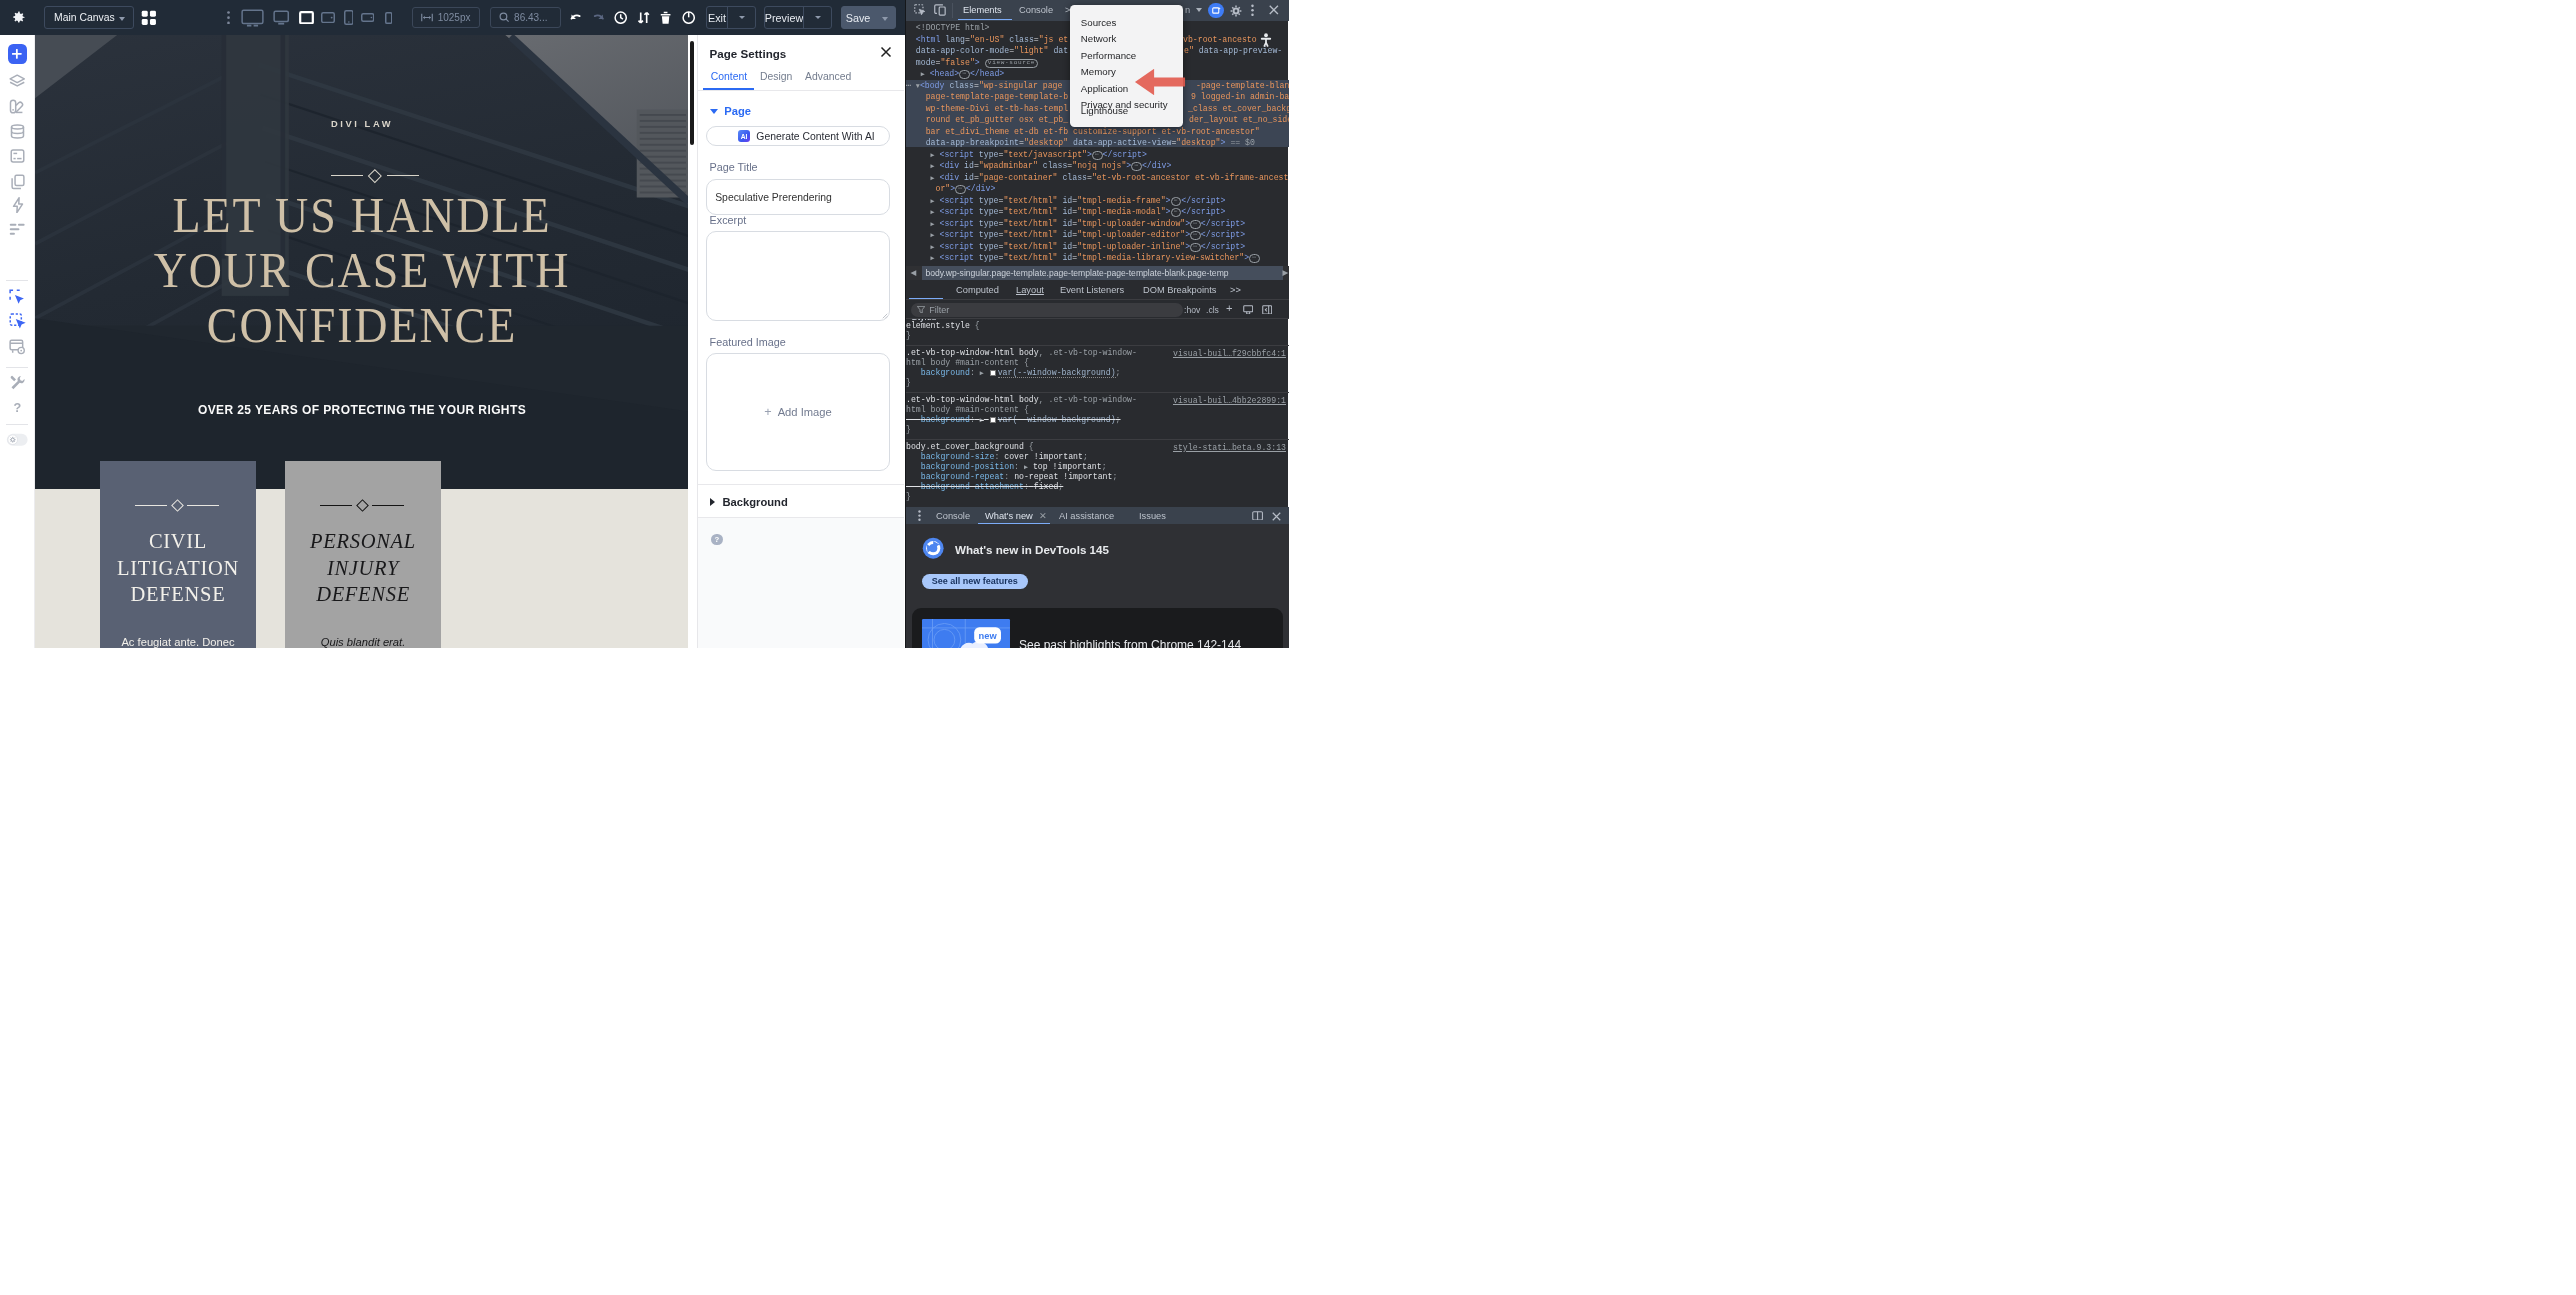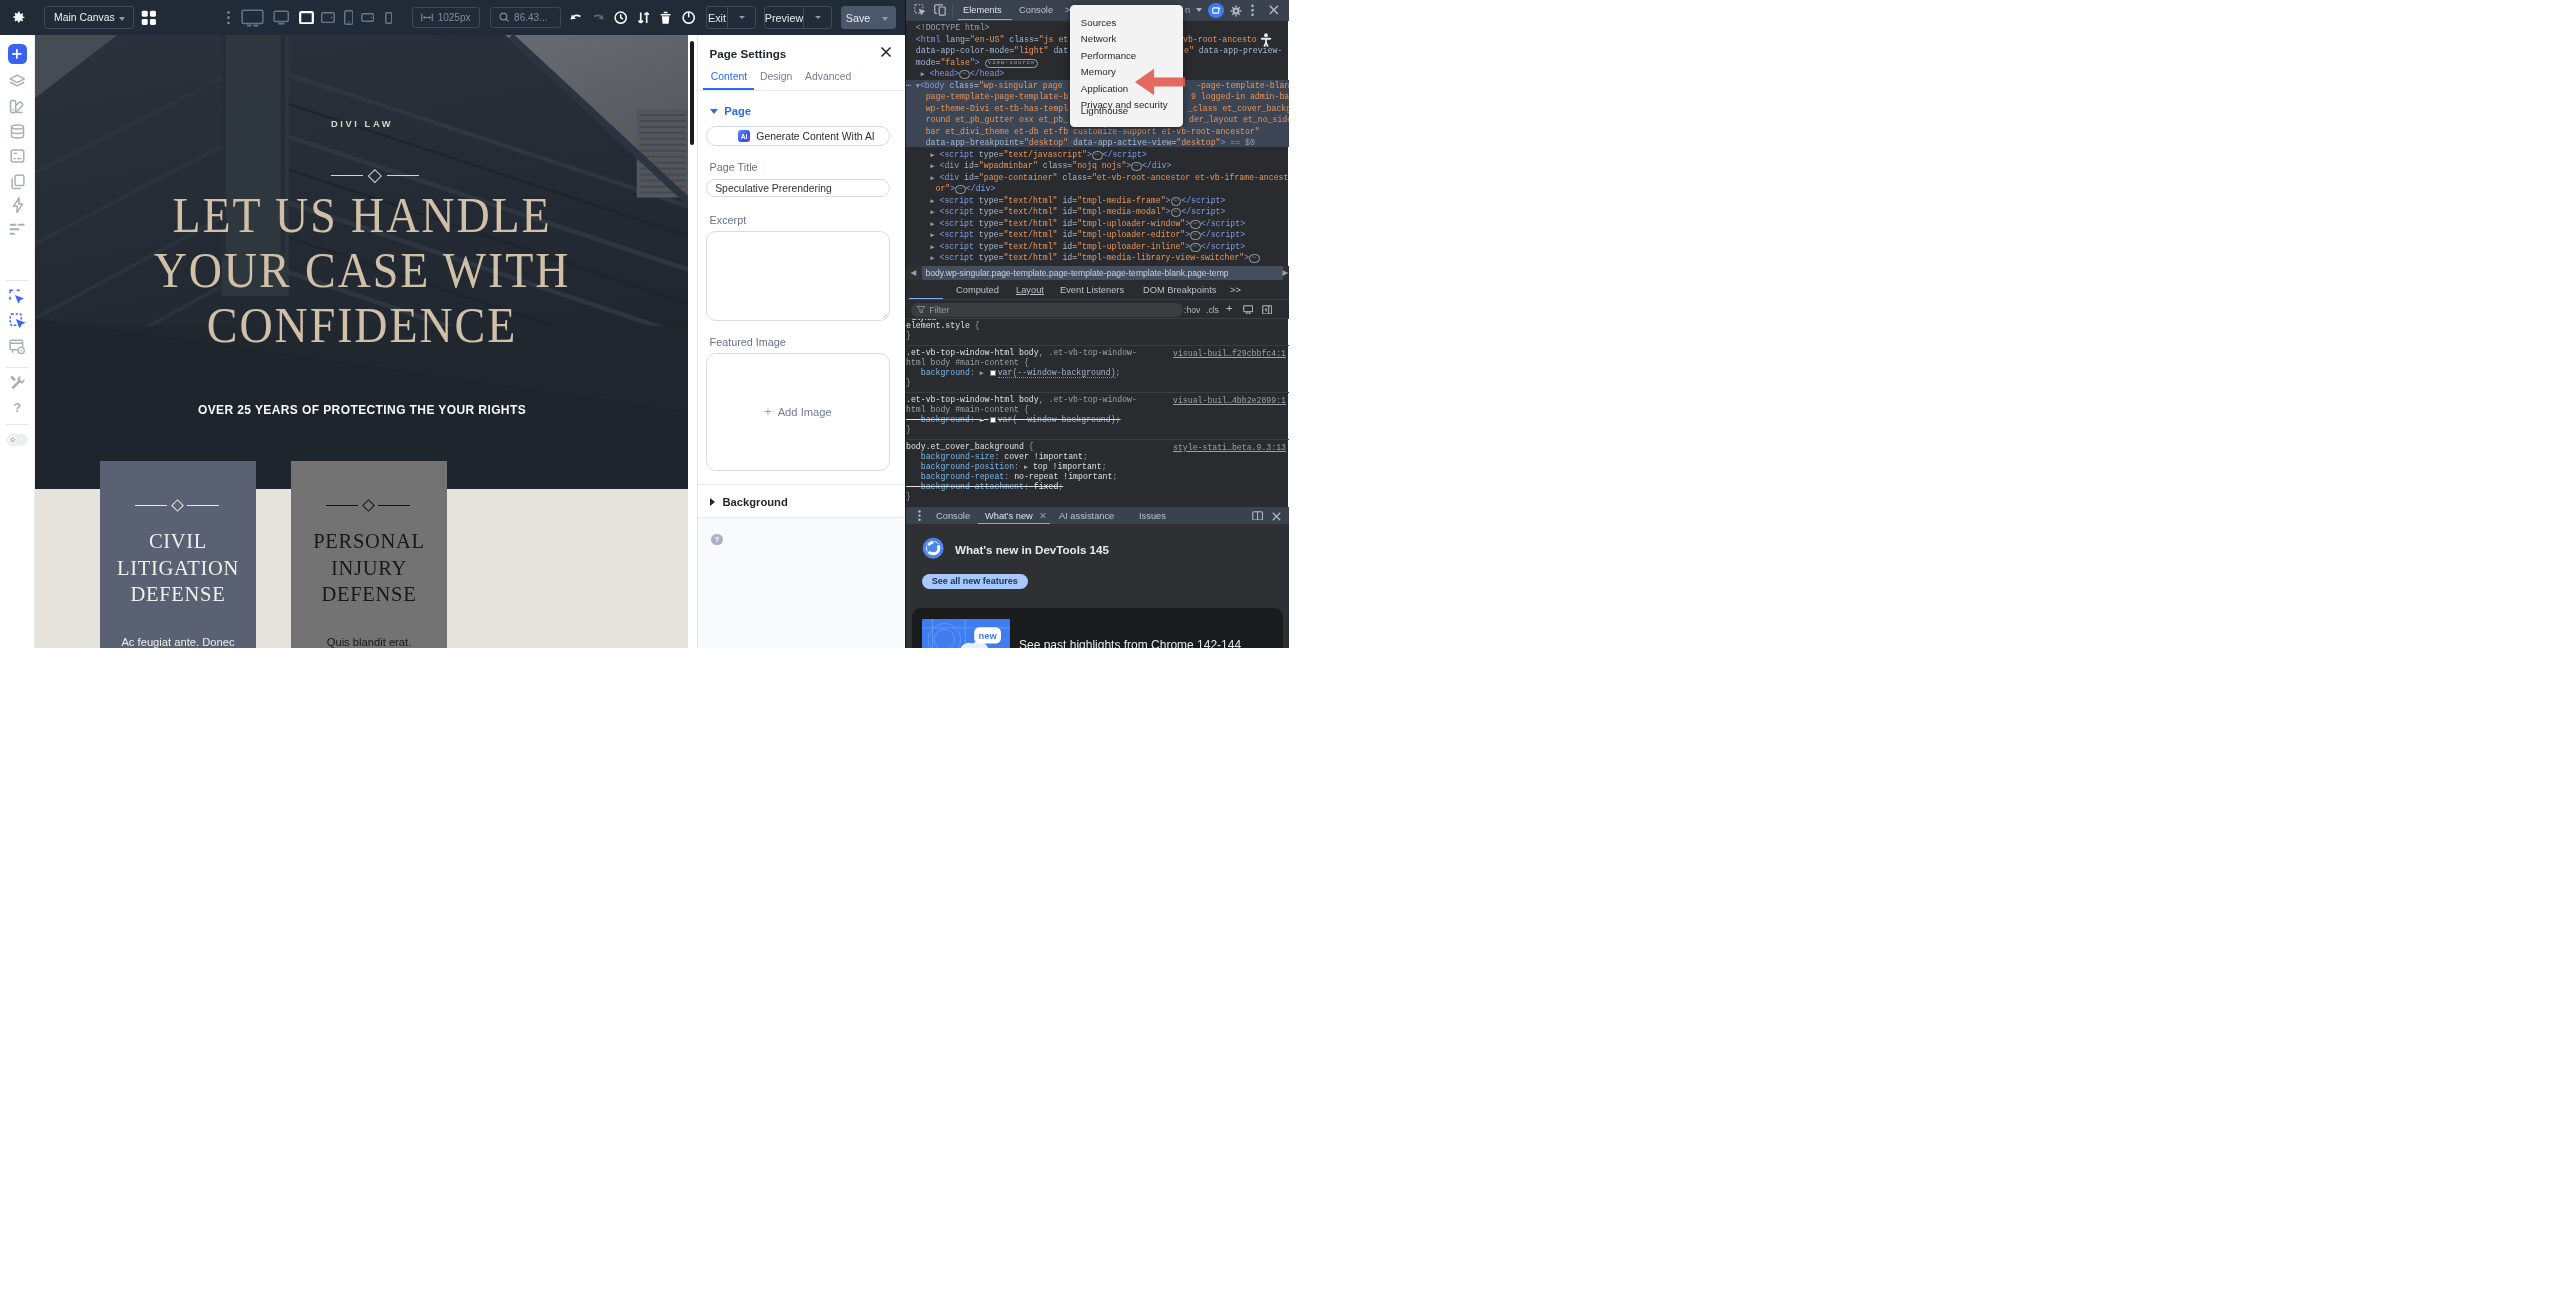--- a/index.html
+++ b/index.html
@@ -47,21 +47,21 @@
 #panel { position:absolute; left:697px; top:35px; width:207px; height:613px; background:#fff; border-left:0.7px solid #e7e7ea; }
 #panel .title { position:absolute; left:11.6px; top:11.6px; font-size:11.6px; font-weight:bold; color:#23262e; }
 #panel .x { position:absolute; right:12px; top:11.2px; width:12px; height:12px; }
 .ptab { position:absolute; top:36px; font-size:10.4px; color:#747d8e; }
 #ptabline { position:absolute; left:0; right:0; top:55px; border-top:0.7px solid #e8e8eb; }
 #ptabu { position:absolute; left:4.5px; top:53px; width:51px; border-top:2.2px solid #2b6af3; }
 .plabel { color:#68718a; font-size:10.8px; position:absolute; left:11.6px; }
 .pinput { position:absolute; left:8px; width:184px; border:0.7px solid #d8dce2; border-radius:10px; background:#fff; }
 #pgen { top:91px; height:20px; display:flex; align-items:center; justify-content:center; gap:6px; font-size:10.4px; color:#2a2d35; padding-left:16.4px; }
 #pgen .ai { width:12.7px; height:12.7px; border-radius:3px; background:linear-gradient(135deg,#5a8cf8,#3a57ee 60%,#6f3df0); color:#fff; font-size:6.7px; font-weight:bold; display:flex; align-items:center; justify-content:center; }
-#ptitleInput { top:144px; height:18px; font-size:10.4px; color:#333; display:flex; align-items:center; padding-left:8.2px; }
+#ptitleInput { top:144px; height:36px; font-size:10.4px; color:#333; display:flex; align-items:center; padding-left:8.2px; }
 #pexcerpt { top:196px; height:90px; }
 #pfeat { top:318px; height:118px; display:flex; align-items:center; justify-content:center; color:#727b90; font-size:11.2px; }
 #pbgrow { position:absolute; left:0; right:0; top:449px; height:34px; border-top:0.7px solid #e8e8eb; border-bottom:0.7px solid #e8e8eb; }
 #phelp { position:absolute; left:13.4px; top:499px; width:11.2px; height:11.2px; border-radius:50%; background:#a9b2c4; color:#fff; font-size:7.8px; font-weight:bold; text-align:center; line-height:11.2px; }
 
 
 #devtools { position:absolute; left:905px; top:0; width:383px; height:648px; background:#292b2f; border-left:0.7px solid #15171a; }
 #dtbar { position:absolute; left:0; top:0; width:383px; height:20.5px; background:#3a424d; }
 .dttab { position:absolute; top:0; height:20.5px; display:flex; align-items:center; font-size:9.3px; color:#bdc3cc; }
 #dtree { position:absolute; left:0; top:20.5px; width:383px; height:246px; overflow:hidden; font-family:"Liberation Mono", monospace; font-size:8.2px; color:#dfe1e5; }
@@ -431,21 +431,21 @@
 
     <div class="card" style="left:65px; background:#596173;">
       <div class="cdiv">
           <span class="dline" style="border-color:#e8e6e0;"></span>
           <span class="ddiamond" style="border-color:#e8e6e0;"></span>
           <span class="dline" style="border-color:#e8e6e0;"></span>
         </div>
       <div class="ttl" style="color:#f2f0ea;">CIVIL<br>LITIGATION<br>DEFENSE</div>
       <div class="sub" style="color:#f2f0ea;">Ac feugiat ante. Donec</div>
     </div>
-    <div class="card" style="left:256px; background:#737373;">
+    <div class="card" style="left:250px; background:#a3a3a3;font-style:italic;">
       <div class="cdiv">
           <span class="dline" style="border-color:#141414;"></span>
           <span class="ddiamond" style="border-color:#141414;"></span>
           <span class="dline" style="border-color:#141414;"></span>
         </div>
       <div class="ttl" style="color:#18181a;">PERSONAL<br>INJURY<br>DEFENSE</div>
       <div class="sub" style="color:#18181a;">Quis blandit erat.</div>
     </div>
   </div>
 

